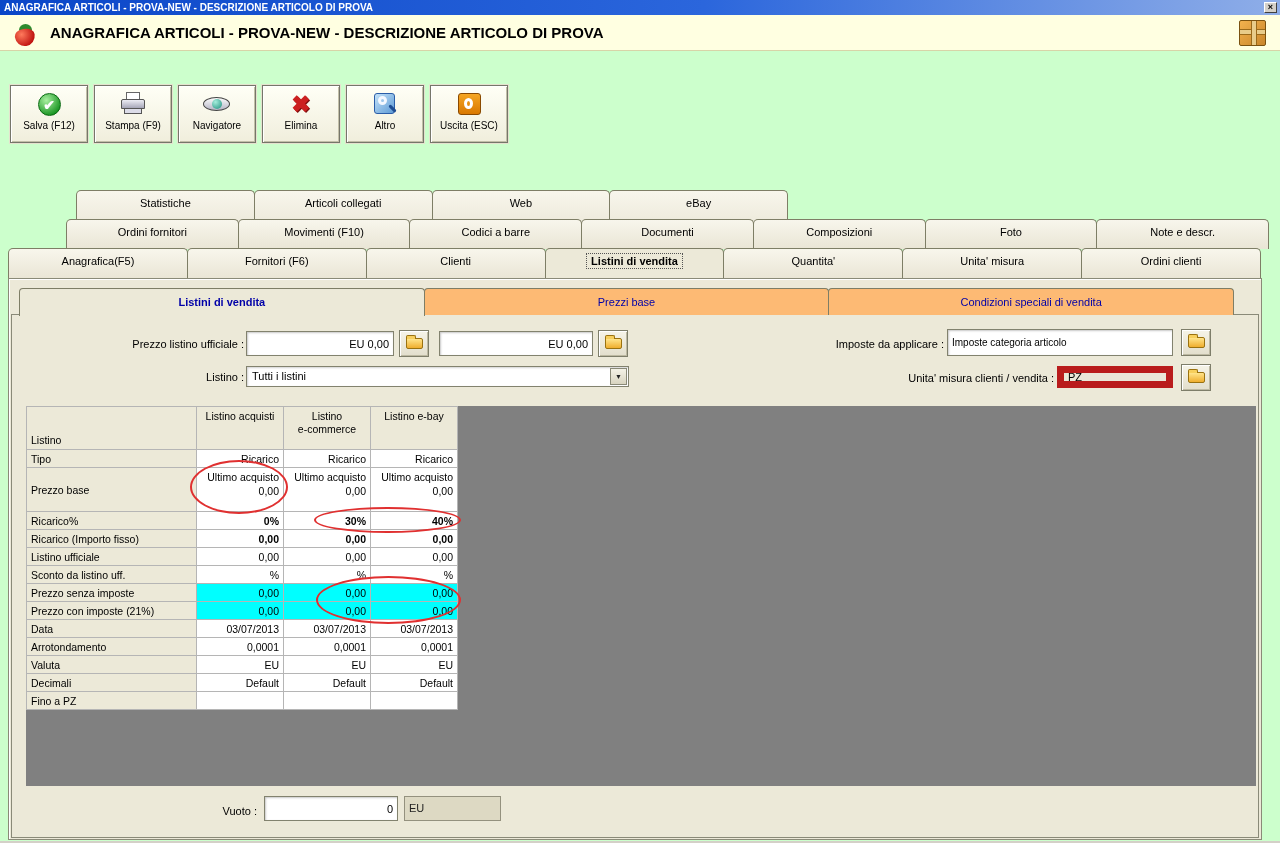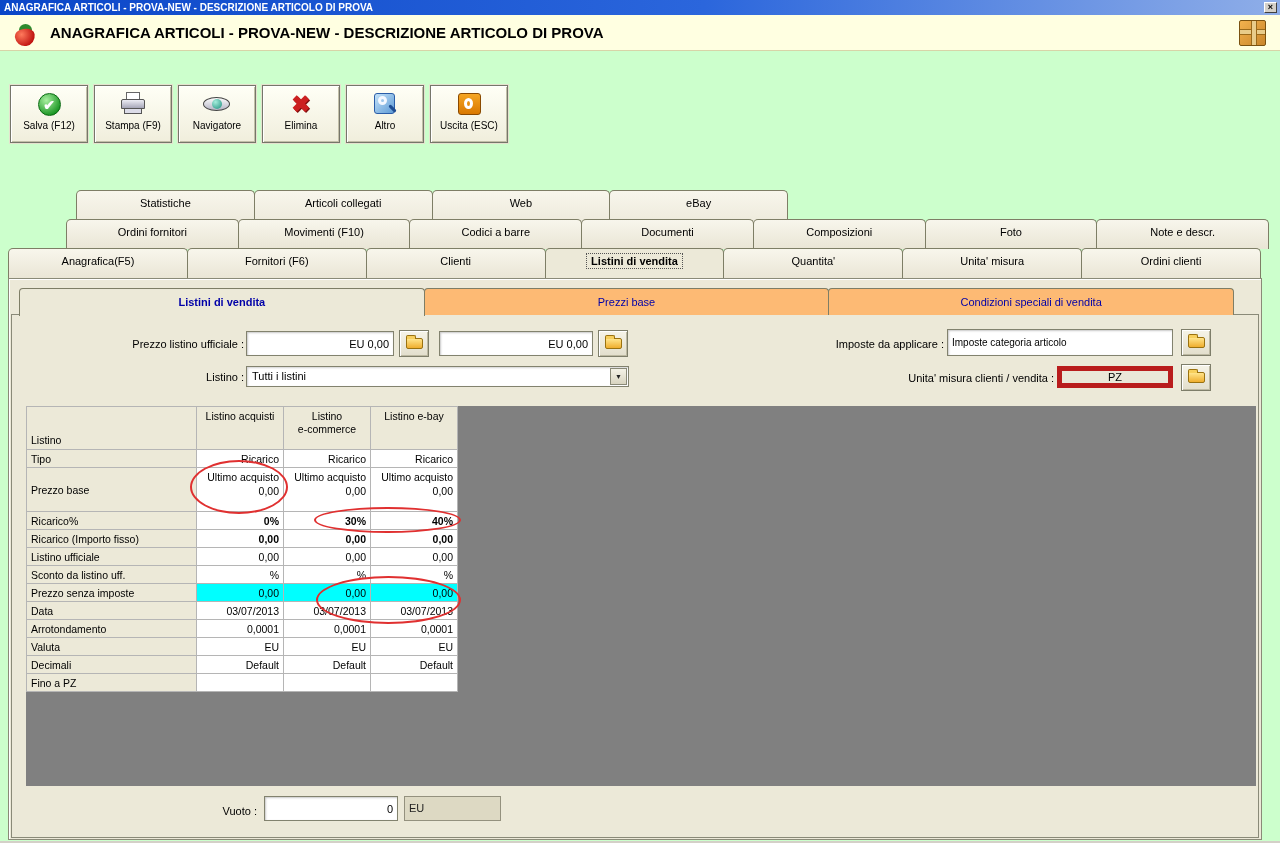--- a/index.html
+++ b/index.html
@@ -79,21 +79,21 @@
   .subtabs { position:absolute; left:10px; top:9px; width:1214px; height:27px; display:flex; z-index:5; }
   .subtab { flex:1; border:1px solid #7E7E66; border-bottom:none; border-radius:4px 4px 0 0;
     background:#fdba74; color:#0000A8; text-align:center; line-height:26px; cursor:pointer; margin-right:-1px; }
   .subtab.active { background:#ECE9D8; font-weight:bold; height:28px; position:relative; z-index:7; }
 
   
   .flabel { position:absolute; text-align:right; font-size:11px; }
   .field { background:#fff; border:1px solid #82826E; box-shadow:inset 1px 1px 2px rgba(0,0,0,.22);
     font-size:11px; font-family:"Liberation Sans",sans-serif; position:absolute; padding:0 4px; }
   .field.right { text-align:right; }
-  .field.flat { background:#EAE7D8; box-shadow:none; border:5px solid #b91c1c;text-align:center; }
+  .field.flat { background:#EAE7D8; box-shadow:none; border:7px solid #b91c1c; }
   .folder-btn { position:absolute; width:30px; height:27px; background:linear-gradient(#F6F4E8,#E2DECC);
     border:1px solid #7E7E6A; box-shadow:inset 1px 1px 0 #fff, inset -1px -1px 0 #BDB9A2;
     display:flex; align-items:center; justify-content:center; cursor:pointer; }
   .folder { position:relative; display:inline-block; width:17px; height:11px;
     background:linear-gradient(#FFE48A,#EFAE2E); border:1px solid #9A7210; border-radius:1px 2px 2px 2px; }
   .folder::before { content:""; position:absolute; left:-1px; top:-4px; width:8px; height:3px;
     background:#F7CF5C; border:1px solid #9A7210; border-bottom:none; border-radius:2px 2px 0 0; }
   .dropdown { position:absolute; background:#fff; border:1px solid #82826E; box-shadow:inset 1px 1px 2px rgba(0,0,0,.18);
     cursor:pointer; }
   .dropdown .dval { position:absolute; left:5px; top:0; line-height:19px; font-size:11px; }
@@ -310,20 +310,26 @@
         <td class="val">%</td>
         <td class="val">%</td>
         <td class="val">%</td>
       </tr>
       <tr class="r18 cyan">
         <td class="lab">Prezzo senza imposte</td>
         <td class="val">0,00</td>
         <td class="val">0,00</td>
         <td class="val">0,00</td>
       </tr>
+      <tr class="r18 cyan">
+        <td class="lab">Prezzo con imposte (21%)</td>
+        <td class="val">0,00</td>
+        <td class="val">0,00</td>
+        <td class="val">0,00</td>
+      </tr>
       <tr class="r18">
         <td class="lab">Data</td>
         <td class="val">03/07/2013</td>
         <td class="val">03/07/2013</td>
         <td class="val">03/07/2013</td>
       </tr>
       <tr class="r18">
         <td class="lab">Arrotondamento</td>
         <td class="val">0,0001</td>
         <td class="val">0,0001</td>

